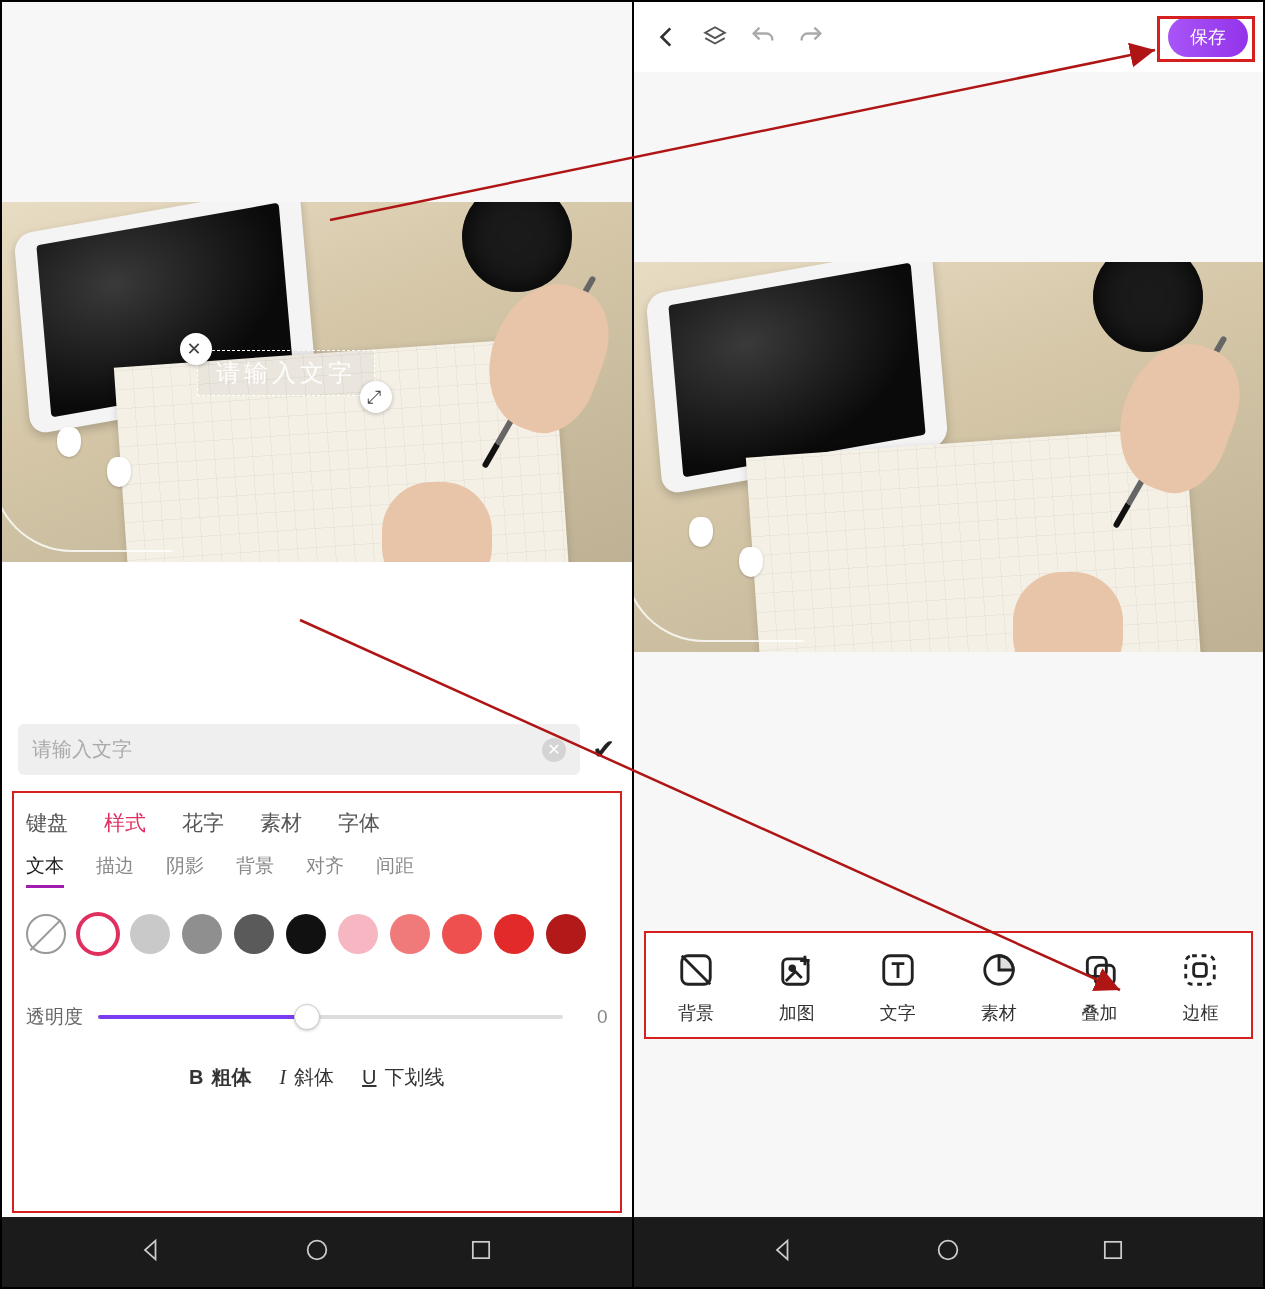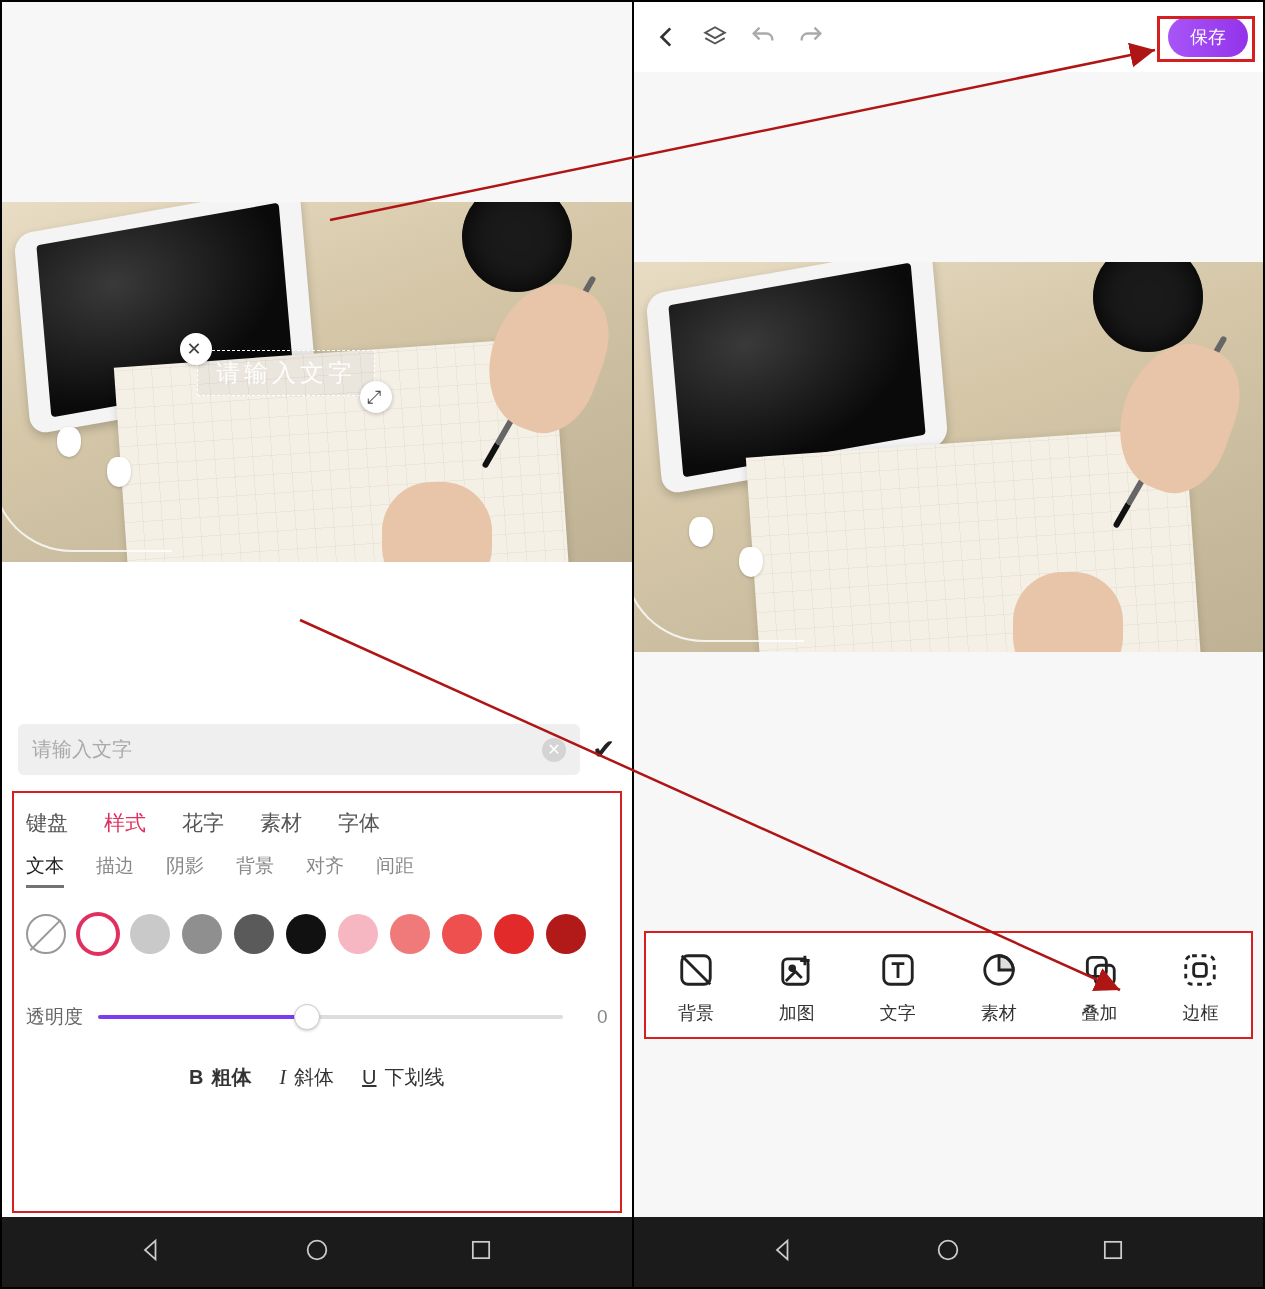--- a/index.html
+++ b/index.html
@@ -221,21 +221,21 @@
     display: flex;
     gap: 36px;
     padding: 8px 4px;
     font-size: 21px;
     color: #555;
   }
   .tabs .active { color: #e03060; }
   .subtabs { font-size: 19px; color: #888; gap: 32px; }
   .subtabs .active {
     color: #222;
-    border-bottom: 3px solid #737373;
+    border-bottom: 3px solid #a21caf;
     padding-bottom: 6px;
   }
   .swatches {
     display: flex;
     gap: 12px;
     padding: 18px 4px;
     align-items:center;
   }
   .swatch {
     width: 40px; height: 40px; border-radius: 50%;

